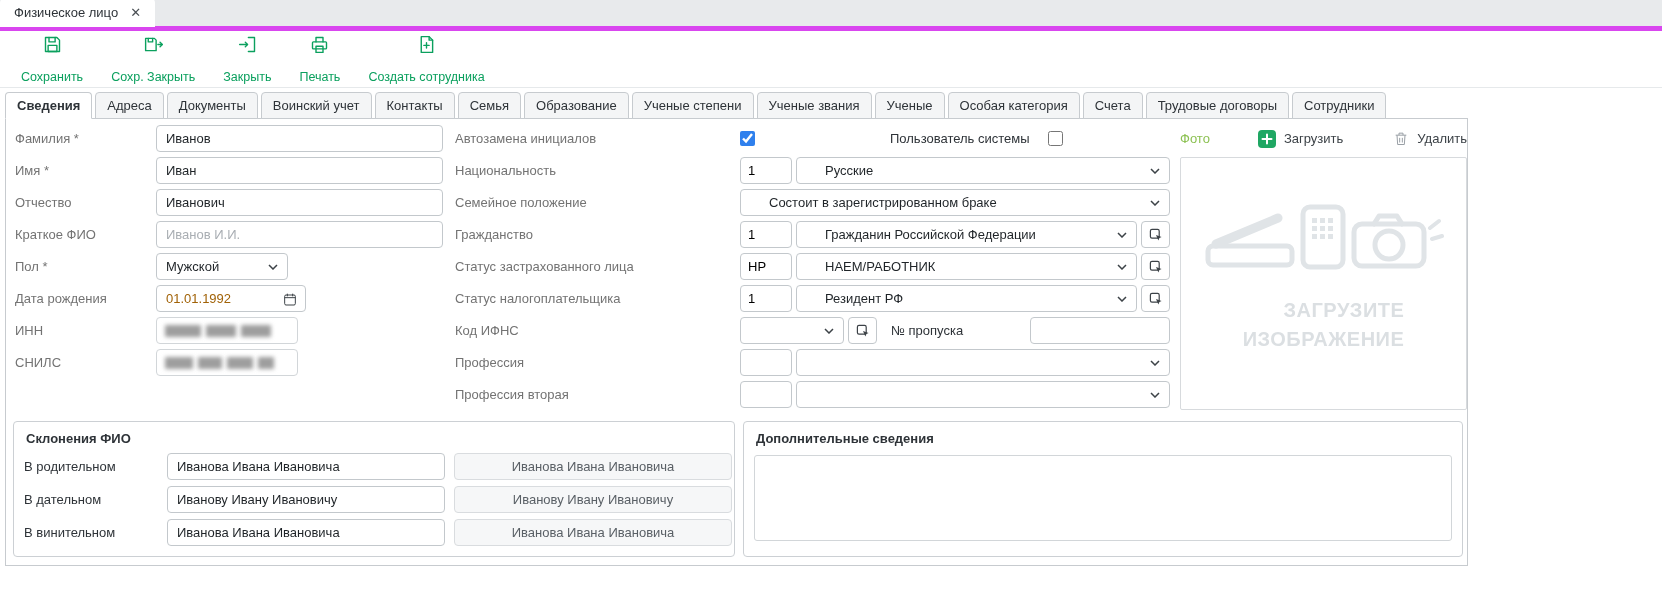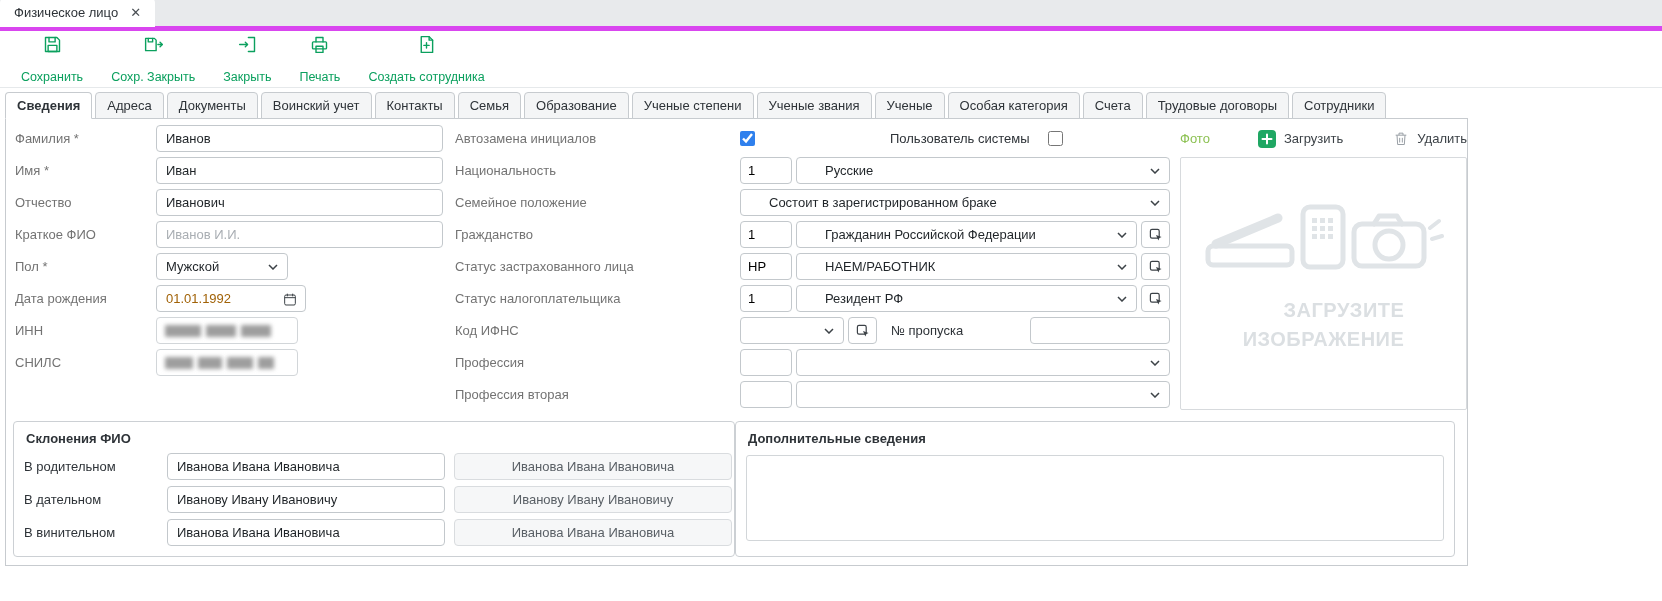--- a/index.html
+++ b/index.html
@@ -107,21 +107,21 @@
   .delete-btn { display: flex; align-items: center; gap: 8px; margin-left: auto; color: #3c4247; }
   .photo-box {
     width: 287px; height: 253px; border: 1px solid #d7dadd; border-radius: 2px;
     display: flex; flex-direction: column; align-items: center;
   }
   .photo-icons { display: flex; align-items: flex-end; justify-content: center; gap: 4px; margin-top: 46px; }
   .photo-icons svg { stroke: #e0e4e7; fill: none; stroke-linecap: round; stroke-linejoin: round; }
   .photo-text { margin-top: 26px; text-align: right; color: #dbdfe2; font-weight: 700; font-size: 20px; line-height: 1.45; letter-spacing: .5px; }
 
   
-  .bottom-row { display: flex; gap: 0; padding-left: 7px; margin-top: 8px; }
+  .bottom-row { display: flex; gap: 8px; padding-left: 7px; margin-top: 8px; }
   .panel { border: 1px solid #ccd0d4; border-radius: 4px; background: #fff; }
   .panel-title { font-weight: 700; padding: 9px 12px 7px; }
   .decl-panel { width: 722px; height: 136px; }
   .addl-panel { width: 720px; height: 136px; }
   .drow { display: flex; align-items: center; height: 27px; margin: 0 0 6px 10px; }
   .dlabel { width: 143px; flex: none; }
   .dinput { width: 278px; }
   .sugg-btn {
     width: 278px; height: 27px; margin-left: 9px; flex: none;
     background: #f6f7f8; border: 1px solid #d9dcdf; border-radius: 4px;

